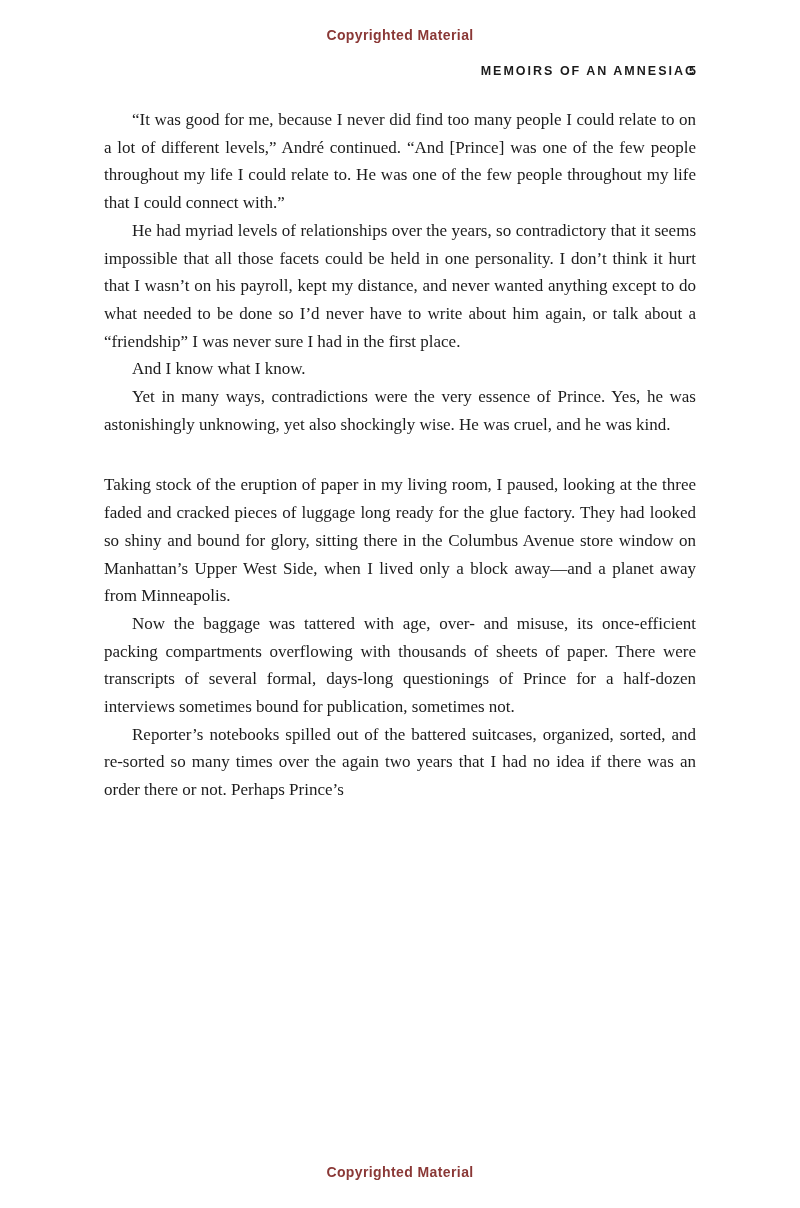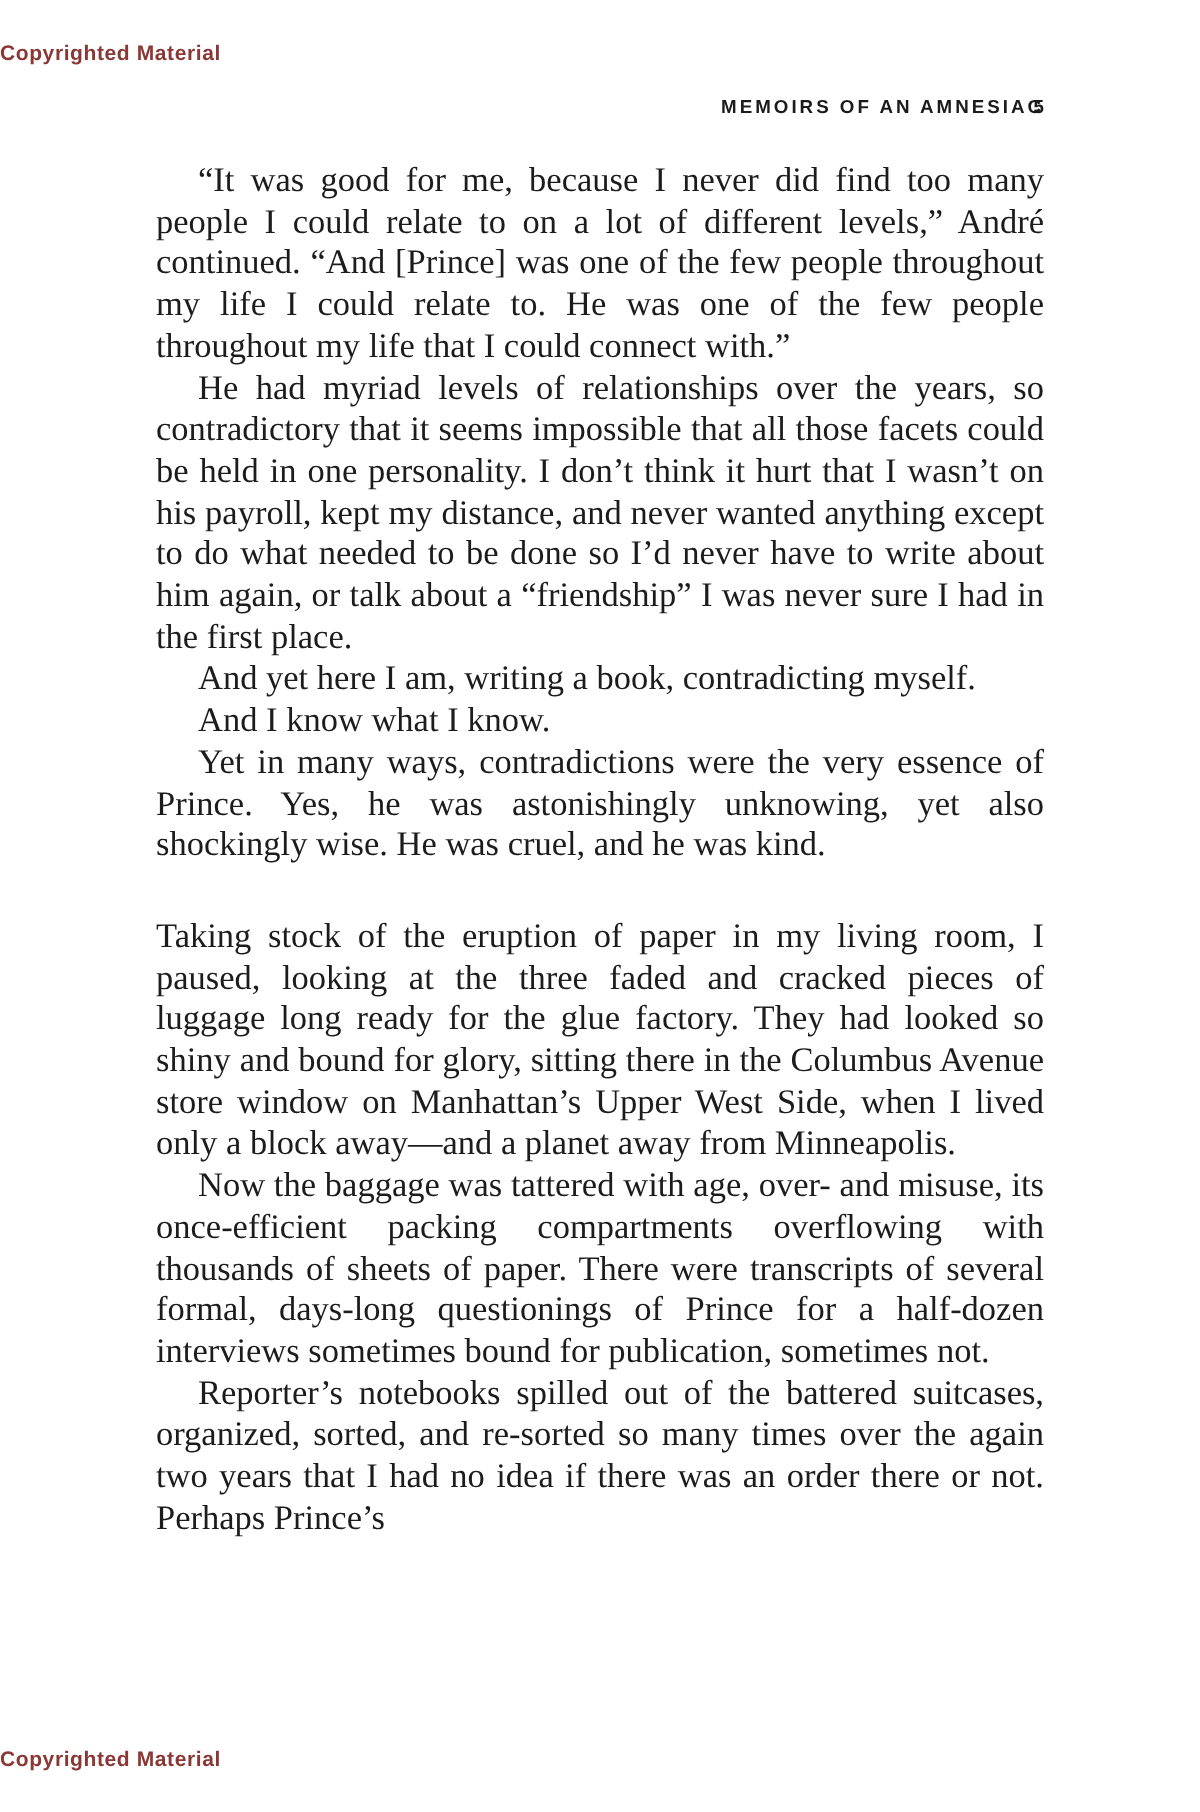--- a/index.html
+++ b/index.html
@@ -12,20 +12,21 @@
     width: 800px;
     height: 1208px;
     background: #ffffff;
     overflow: hidden;
     font-family: "Liberation Serif", serif;
   }
   .notice {
     position: absolute;
     left: 0;
     width: 100%;
+    text-align: center;
     font-family: "Liberation Sans", sans-serif;
     font-weight: bold;
     font-size: 14px;
     letter-spacing: 0.4px;
   }
   .notice-top { top: 27px; }
   .notice-bottom { top: 1164px; }
   .running-head {
     position: absolute;
     top: 64px;
@@ -42,21 +43,21 @@
     position: absolute;
     right: 0;
     top: 0;
     letter-spacing: 0;
   }
   .body-text {
     position: absolute;
     top: 106px;
     left: 104px;
     width: 592px;
-    font-size: 23px;
+    font-size: 17px;
     line-height: 27.7px;
     color: #1c1c1c;
     text-align: justify;
   }
   .body-text p {
     margin: 0;
     padding: 0;
   }
   .body-text p.indent {
     text-indent: 28px;
@@ -73,21 +74,20 @@
   <div class="notice notice-top" style="color: rgb(138, 56, 54);">Copyrighted Material</div>
 
   <div class="running-head">
     <span class="head-title">MEMOIRS OF AN AMNESIAC</span>
     <span class="page-number">5</span>
   </div>
 
   <div class="body-text" style="color: rgb(28, 28, 28);">
       <p class="indent">“It was good for me, because I never did find too many people I could relate to on a lot of different levels,” André continued. “And [Prince] was one of the few people throughout my life I could relate to. He was one of the few people throughout my life that I could connect with.”</p>
       <p class="indent">He had myriad levels of relationships over the years, so contradictory that it seems impossible that all those facets could be held in one personality. I don’t think it hurt that I wasn’t on his payroll, kept my distance, and never wanted anything except to do what needed to be done so I’d never have to write about him again, or talk about a “friendship” I was never sure I had in the first place.</p>
-      <p class="indent">And yet here I am, writing a book, contradicting myself.</p>
       <p class="indent">And I know what I know.</p>
       <p class="indent">Yet in many ways, contradictions were the very essence of Prince. Yes, he was astonishingly unknowing, yet also shockingly wise. He was cruel, and he was kind.</p>
       <p class=" section-break">Taking stock of the eruption of paper in my living room, I paused, looking at the three faded and cracked pieces of luggage long ready for the glue factory. They had looked so shiny and bound for glory, sitting there in the Columbus Avenue store window on Manhattan’s Upper West Side, when I lived only a block away—and a planet away from Minneapolis.</p>
       <p class="indent">Now the baggage was tattered with age, over- and misuse, its once-efficient packing compartments overflowing with thousands of sheets of paper. There were transcripts of several formal, days-long questionings of Prince for a half-dozen interviews sometimes bound for publication, sometimes not.</p>
       <p class="indent">Reporter’s notebooks spilled out of the battered suitcases, organized, sorted, and re-sorted so many times over the again two years that I had no idea if there was an order there or not. Perhaps Prince’s</p>
     </div>
 
   <div class="notice notice-bottom" style="color: rgb(138, 56, 54);">Copyrighted Material</div>
 
 </div>

